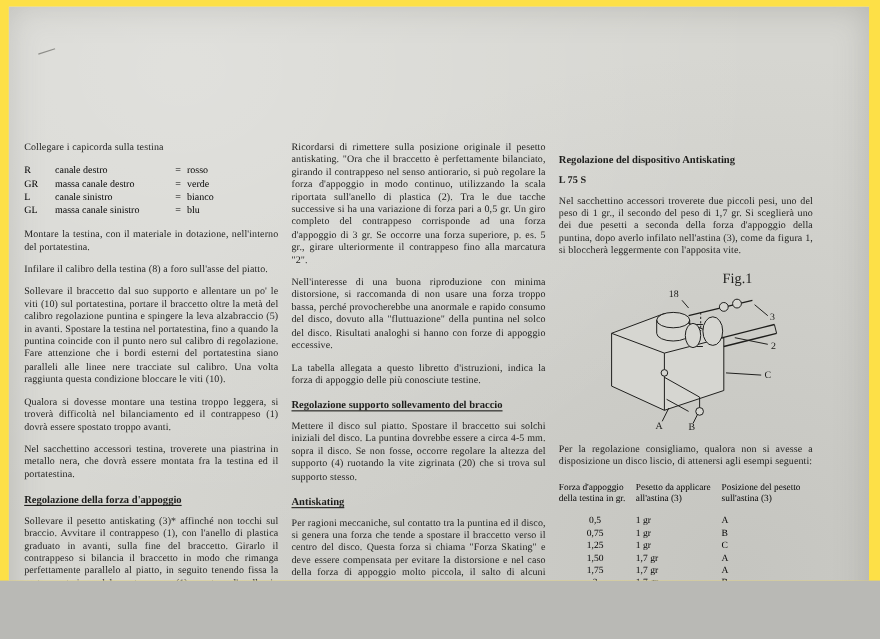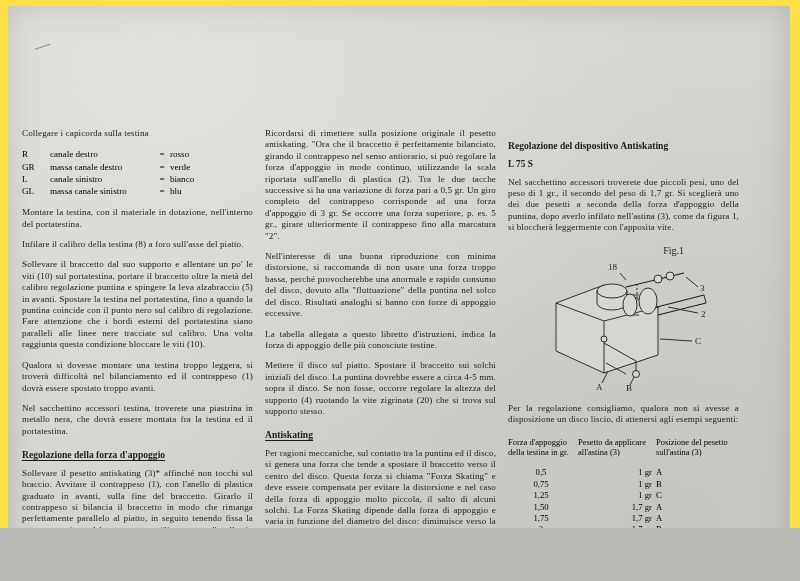--- a/index.html
+++ b/index.html
@@ -105,21 +105,21 @@
   .figwrap {
     position: relative;
     width: 232px;
     height: 150px;
     margin: 4px 0 10px 0;
   }
   .figcaption {
     position: absolute;
     right: 56px;
     top: 2px;
-    font-size: 10px;
+    font-size: 13px;
   }
 
   
   .settable {
     width: 100%;
     border-collapse: collapse;
     font-size: 8.7px;
     line-height: 11.4px;
     margin-top: 12px;
   }
@@ -129,21 +129,21 @@
     vertical-align: bottom;
     padding: 0 4px 4px 0;
     font-size: 8.5px;
     line-height: 10px;
   }
   .settable td {
     padding: 0 4px 0 0;
     white-space: nowrap;
   }
   .settable td.num { text-align: center; width: 66px; }
-  .settable td.mid { text-align: right; width: 74px; }
+  .settable td.mid { text-align: left; width: 74px; }
   .settable td.pos { text-align: left; }
   .footnote {
     margin-top: 12px;
     font-size: 8.6px;
     font-style: italic;
   }
   .rule {
     border: none;
     border-top: 1px solid #444;
     margin: 10px 0 0 0;
@@ -199,20 +199,21 @@
 
       <h3>Regolazione della forza d'appoggio</h3>
       <p>Sollevare il pesetto antiskating (3)* affinché non tocchi sul braccio. Avvitare il contrappeso (1), con l'anello di plastica graduato in avanti, sulla fine del braccetto. Girarlo il contrappeso si bilancia il braccetto in modo che rimanga perfettamente parallelo al piatto, in seguito tenendo fissa la parte posteriore del contrappeso (1), ruotare l'anello in plastica (2) finché la posizione "O" non venga a coincidere con la tacca di riferimento posta sulla parte posteriore del braccio.</p>
     </div>
 
     <div class="col">
       <p>Ricordarsi di rimettere sulla posizione originale il pesetto antiskating. "Ora che il braccetto è perfettamente bilanciato, girando il contrappeso nel senso antiorario, si può regolare la forza d'appoggio in modo continuo, utilizzando la scala riportata sull'anello di plastica (2). Tra le due tacche successive si ha una variazione di forza pari a 0,5 gr. Un giro completo del contrappeso corrisponde ad una forza d'appoggio di 3 gr. Se occorre una forza superiore, p. es. 5 gr., girare ulteriormente il contrappeso fino alla marcatura "2".</p>
       <p>Nell'interesse di una buona riproduzione con minima distorsione, si raccomanda di non usare una forza troppo bassa, perché provocherebbe una anormale e rapido consumo del disco, dovuto alla "fluttuazione" della puntina nel solco del disco. Risultati analoghi si hanno con forze di appoggio eccessive.</p>
       <p>La tabella allegata a questo libretto d'istruzioni, indica la forza di appoggio delle più conosciute testine.</p>
 
+      <h3>Regolazione supporto sollevamento del braccio</h3>
       <p>Mettere il disco sul piatto. Spostare il braccetto sui solchi iniziali del disco. La puntina dovrebbe essere a circa 4-5 mm. sopra il disco. Se non fosse, occorre regolare la altezza del supporto (4) ruotando la vite zigrinata (20) che si trova sul supporto stesso.</p>
 
       <h3>Antiskating</h3>
       <p>Per ragioni meccaniche, sul contatto tra la puntina ed il disco, si genera una forza che tende a spostare il braccetto verso il centro del disco. Questa forza si chiama "Forza Skating" e deve essere compensata per evitare la distorsione e nel caso della forza di appoggio molto piccola, il salto di alcuni solchi. La Forza Skating dipende dalla forza di appoggio e varia in funzione del diametro del disco: diminuisce verso la metà ed aumenta verso l'interno.</p>
     </div>
 
     <div class="col">
       <h3 class="nounder" style="margin-top:12px;">Regolazione del dispositivo Antiskating</h3>
       <div class="sub">L 75 S</div>
       <p>Nel sacchettino accessori troverete due piccoli pesi, uno del peso di 1 gr., il secondo del peso di 1,7 gr. Si sceglierà uno dei due pesetti a seconda della forza d'appoggio della puntina, dopo averlo infilato nell'astina (3), come da figura 1, si bloccherà leggermente con l'apposita vite.</p>

